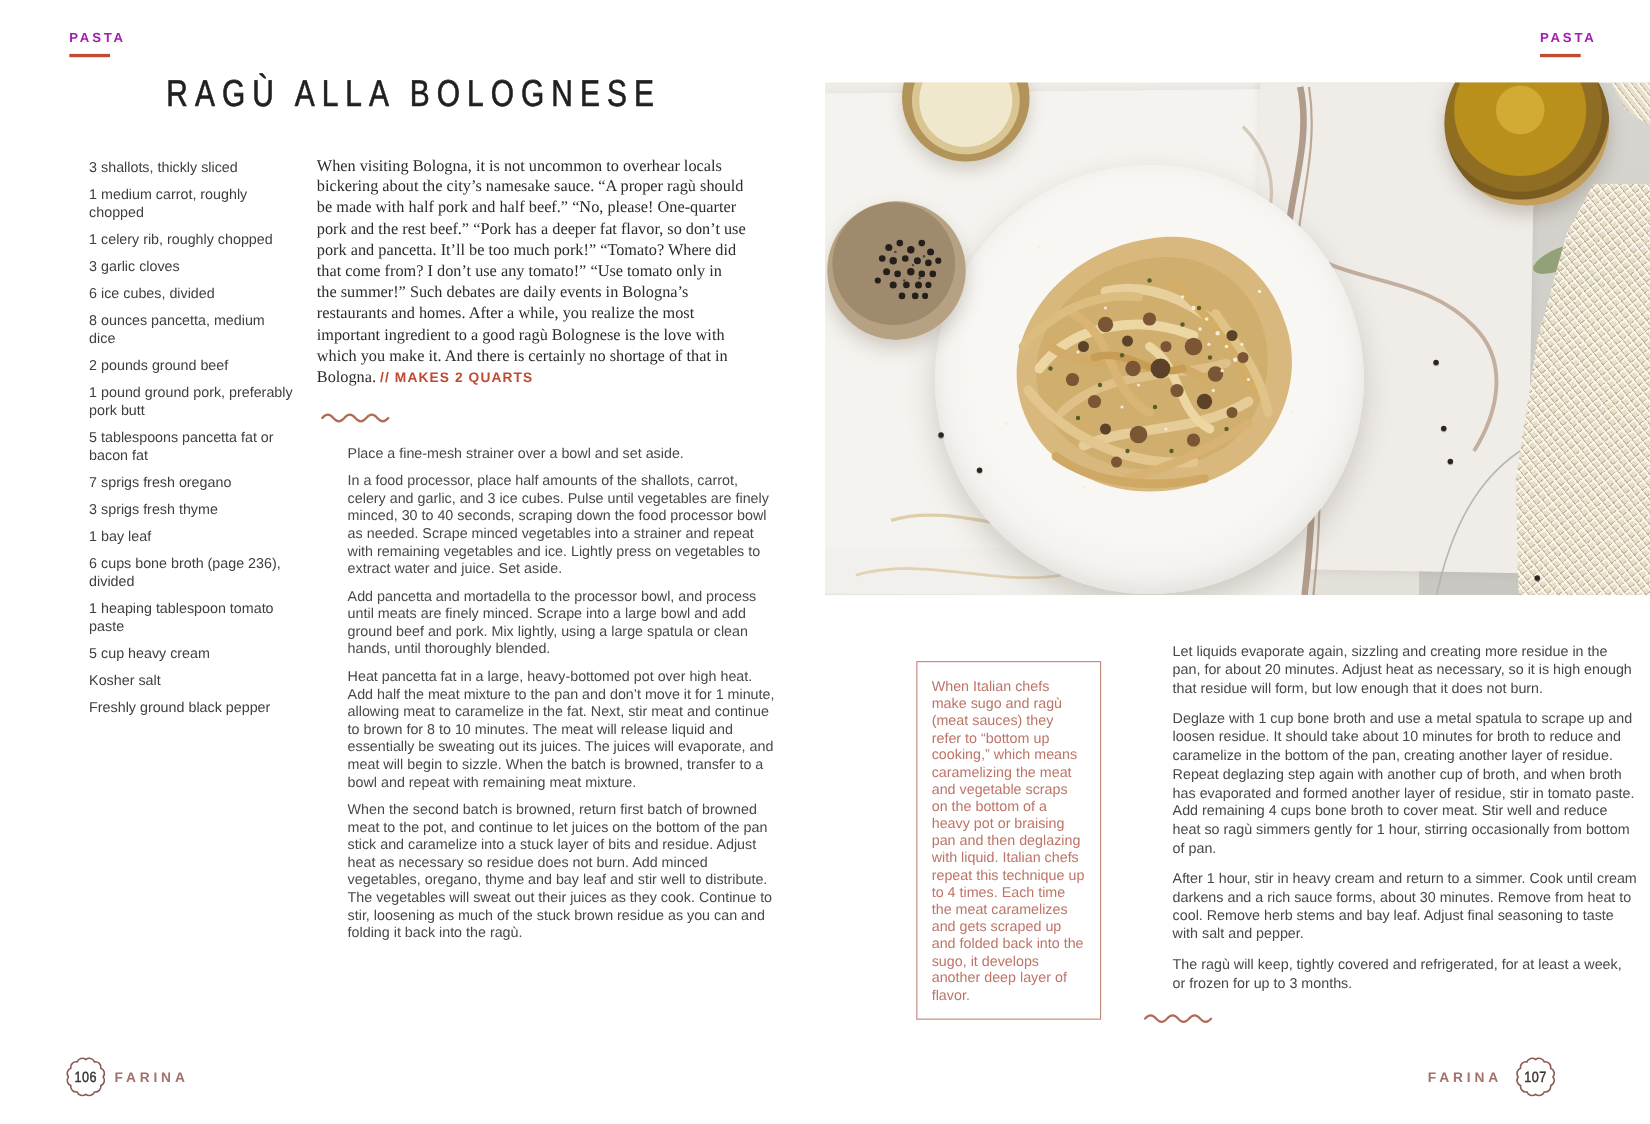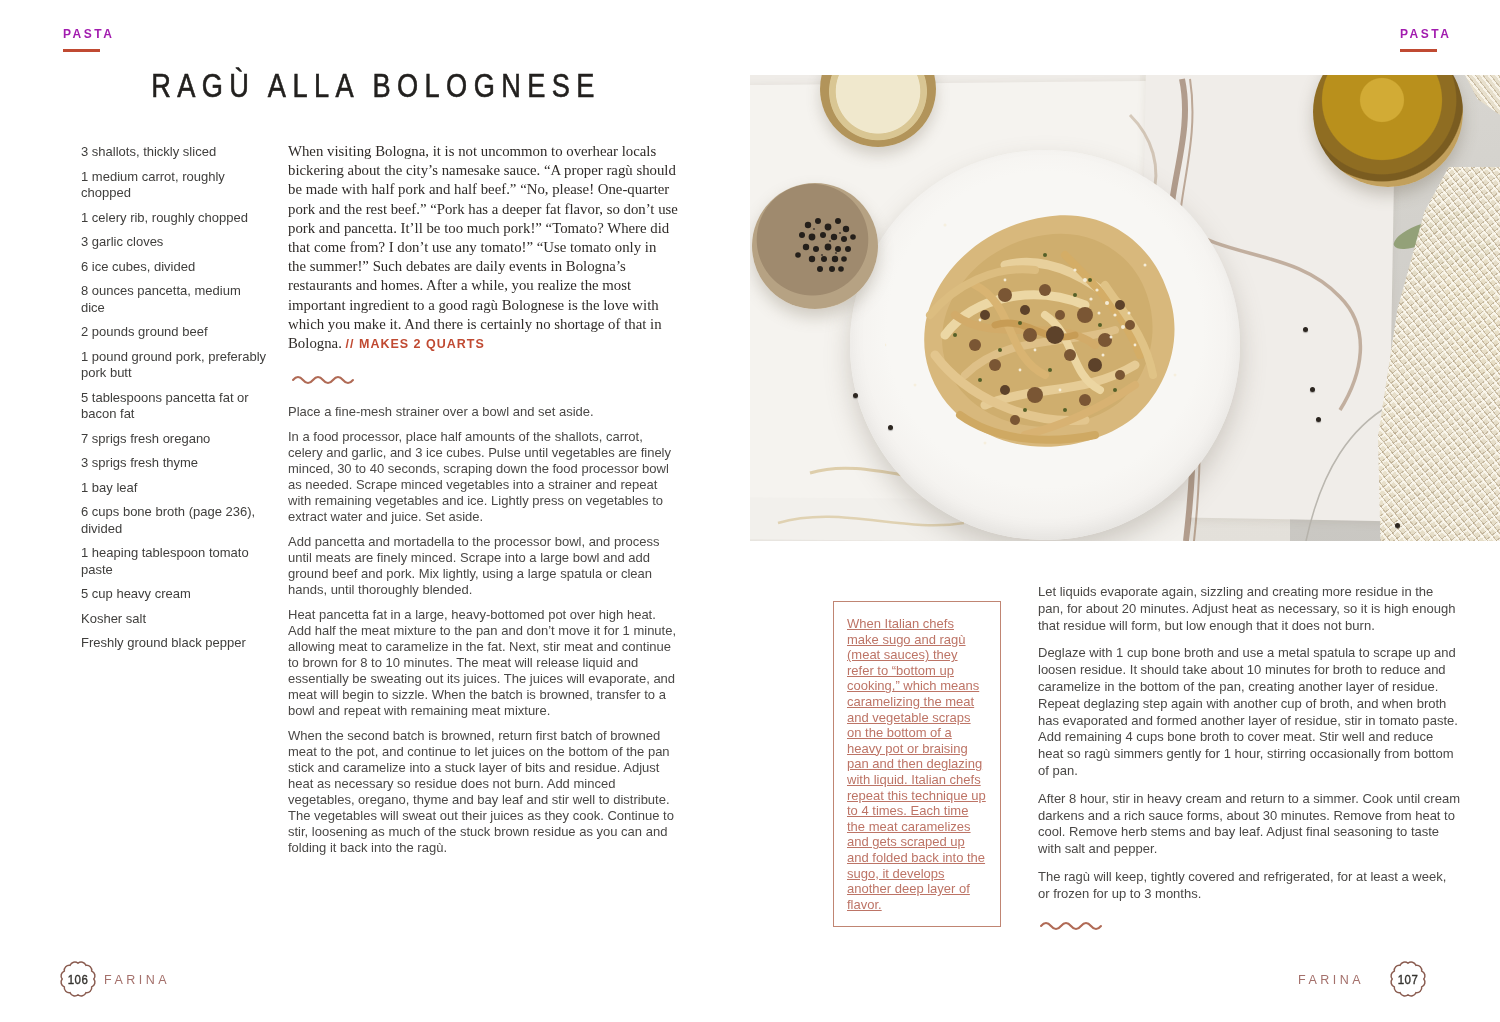--- a/index.html
+++ b/index.html
@@ -20,35 +20,35 @@
   .ingredients{left:81px;top:144px;width:186px;}
   .ingredients p{margin:0 0 8px 0;font-size:13px;line-height:16.5px;color:#3f3e3c;}
 
   
   .intro{left:288px;top:142px;width:390px;font-family:"Liberation Serif",serif;
          font-size:14.8px;line-height:19.2px;color:#2f2b28;}
   .yield{font-family:"Liberation Sans",sans-serif;font-weight:700;font-size:12.5px;
          letter-spacing:1px;color:#c04a32;}
 
   
-  .method{font-size:13px;line-height:16px;color:#4a4846;}
+  .method{font-size:13px;line-height:16px;color:#4a4846;margin-left:28px;}
   .method p{margin:0 0 9px 0;}
   .method-left{left:288px;top:404px;width:392px;}
   .method-right{left:1038px;top:584px;width:422px;line-height:16.8px;}
   .method-right p{margin:0 0 11px 0;}
 
   
   .sidebar-note{left:833px;top:601px;width:168px;border:1px solid #c08573;box-sizing:border-box;
-                padding:14px 13px;font-size:13px;line-height:15.6px;color:#bd7466;text-decoration:underline;}
+                padding:14px 13px;font-size:13px;line-height:15.6px;color:#bd7466;}
 
   
   .squiggle{width:72px;height:14px;}
 
   
-  .footer-label{font-size:12.5px;letter-spacing:3.5px;color:#a4706b;font-weight:400;}
+  .footer-label{font-size:12.5px;letter-spacing:3.5px;color:#a4706b;font-weight:700;}
   .badge{width:40px;height:40px;}
   .badge .num{position:absolute;left:0;top:0;width:40px;height:40px;display:flex;align-items:center;
               justify-content:center;font-size:13.5px;color:#35332f;letter-spacing:.5px;
               transform:scaleX(.85);font-weight:400;-webkit-text-stroke:.4px #35332f;}
 
   
   .photo{left:750px;top:75px;width:750px;height:466px;overflow:hidden;background:#efece8;}
   .marble-strip{left:390px;top:0;width:175px;height:466px;background:linear-gradient(178deg,#ece9e3,#e3e0da);}
   .stone{left:540px;top:0;width:210px;height:466px;background:linear-gradient(175deg,#d8d6d1,#c9c7c2);}
   .parchment1{left:-18px;top:8px;width:440px;height:452px;background:#f5f3ef;transform:rotate(-.6deg);
@@ -302,39 +302,39 @@
   <div class="abs pepper-dot" style="left:645px;top:448px;"></div>
 </div>
 
 <div class="abs sidebar-note">
   <span>When Italian chefs make sugo and ragù (meat sauces) they refer to “bottom up cooking,” which means caramelizing the meat and vegetable scraps on the bottom of a heavy pot or braising pan and then deglazing with liquid. Italian chefs repeat this technique up to 4 times. Each time the meat caramelizes and gets scraped up and folded back into the sugo, it develops another deep layer of flavor.</span>
 </div>
 
 <div class="abs method method-right">
   <p>Let liquids evaporate again, sizzling and creating more residue in the pan, for about 20 minutes. Adjust heat as necessary, so it is high enough that residue will form, but low enough that it does not burn.</p>
   <p>Deglaze with 1 cup bone broth and use a metal spatula to scrape up and loosen residue. It should take about 10 minutes for broth to reduce and caramelize in the bottom of the pan, creating another layer of residue. Repeat deglazing step again with another cup of broth, and when broth has evaporated and formed another layer of residue, stir in tomato paste. Add remaining 4 cups bone broth to cover meat. Stir well and reduce heat so ragù simmers gently for 1 hour, stirring occasionally from bottom of pan.</p>
-  <p>After 8 hour, stir in heavy cream and return to a simmer. Cook until cream darkens and a rich sauce forms, about 30 minutes. Remove from heat to cool. Remove herb stems and bay leaf.  Adjust final seasoning to taste with salt and pepper.</p>
+  <p>After 1 hour, stir in heavy cream and return to a simmer. Cook until cream darkens and a rich sauce forms, about 30 minutes. Remove from heat to cool. Remove herb stems and bay leaf.  Adjust final seasoning to taste with salt and pepper.</p>
   <p>The ragù will keep, tightly covered and refrigerated, for at least a week, or frozen for up to 3 months.</p>
 </div>
 
 <svg class="abs squiggle" style="left:1038px;top:918px;" viewBox="0 0 72 14">
   <path d="M3,8 Q8,2 13,8 T23,8 T33,8 T43,8 T53,8 T63,8" fill="none" stroke="#b06a55" stroke-width="2" stroke-linecap="round"></path>
 </svg>
 
 <div class="abs" style="left:58px;top:959px;">
   <div class="abs badge" style="left:0;top:0;">
     <svg width="40" height="40" viewBox="0 0 38 38">
       <path d="M34,19 A4.8,4.8 0 0 1 32,26.5 A4.8,4.8 0 0 1 26.5,32 A4.8,4.8 0 0 1 19,34 A4.8,4.8 0 0 1 11.5,32 A4.8,4.8 0 0 1 6,26.5 A4.8,4.8 0 0 1 4,19 A4.8,4.8 0 0 1 6,11.5 A4.8,4.8 0 0 1 11.5,6 A4.8,4.8 0 0 1 19,4 A4.8,4.8 0 0 1 26.5,6 A4.8,4.8 0 0 1 32,11.5 A4.8,4.8 0 0 1 34,19 Z" fill="none" stroke="#8a5c50" stroke-width="1.4"></path>
     </svg>
     <span class="num">106</span>
   </div>
   <div class="footer-label abs" style="left:46px;top:14px;">FARINA</div>
 </div>
 
 <div class="abs" style="left:1298px;top:959px;">
   <div class="footer-label abs" style="left:0;top:14px;">FARINA</div>
-  <div class="abs badge" style="left:90px;top:0;">
+  <div class="abs badge" style="left:78px;top:0;">
     <svg width="40" height="40" viewBox="0 0 38 38">
       <path d="M34,19 A4.8,4.8 0 0 1 32,26.5 A4.8,4.8 0 0 1 26.5,32 A4.8,4.8 0 0 1 19,34 A4.8,4.8 0 0 1 11.5,32 A4.8,4.8 0 0 1 6,26.5 A4.8,4.8 0 0 1 4,19 A4.8,4.8 0 0 1 6,11.5 A4.8,4.8 0 0 1 11.5,6 A4.8,4.8 0 0 1 19,4 A4.8,4.8 0 0 1 26.5,6 A4.8,4.8 0 0 1 32,11.5 A4.8,4.8 0 0 1 34,19 Z" fill="none" stroke="#8a5c50" stroke-width="1.4"></path>
     </svg>
     <span class="num">107</span>
   </div>
 </div>
 
 </body></html>

